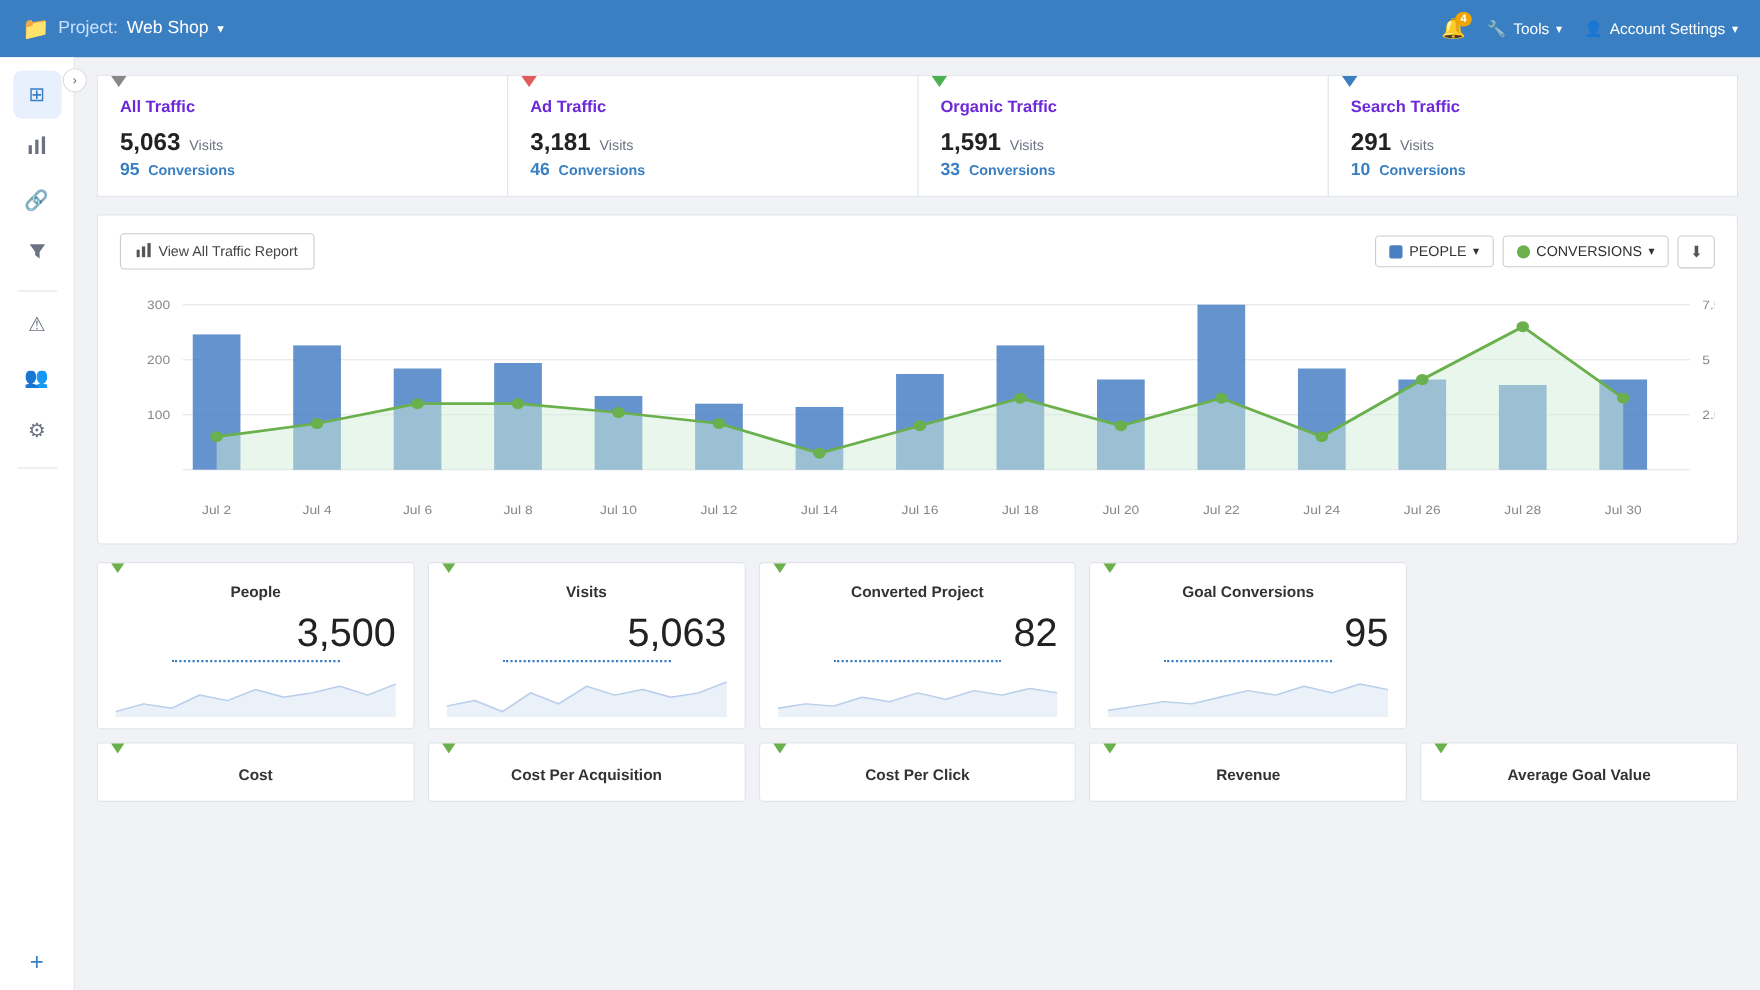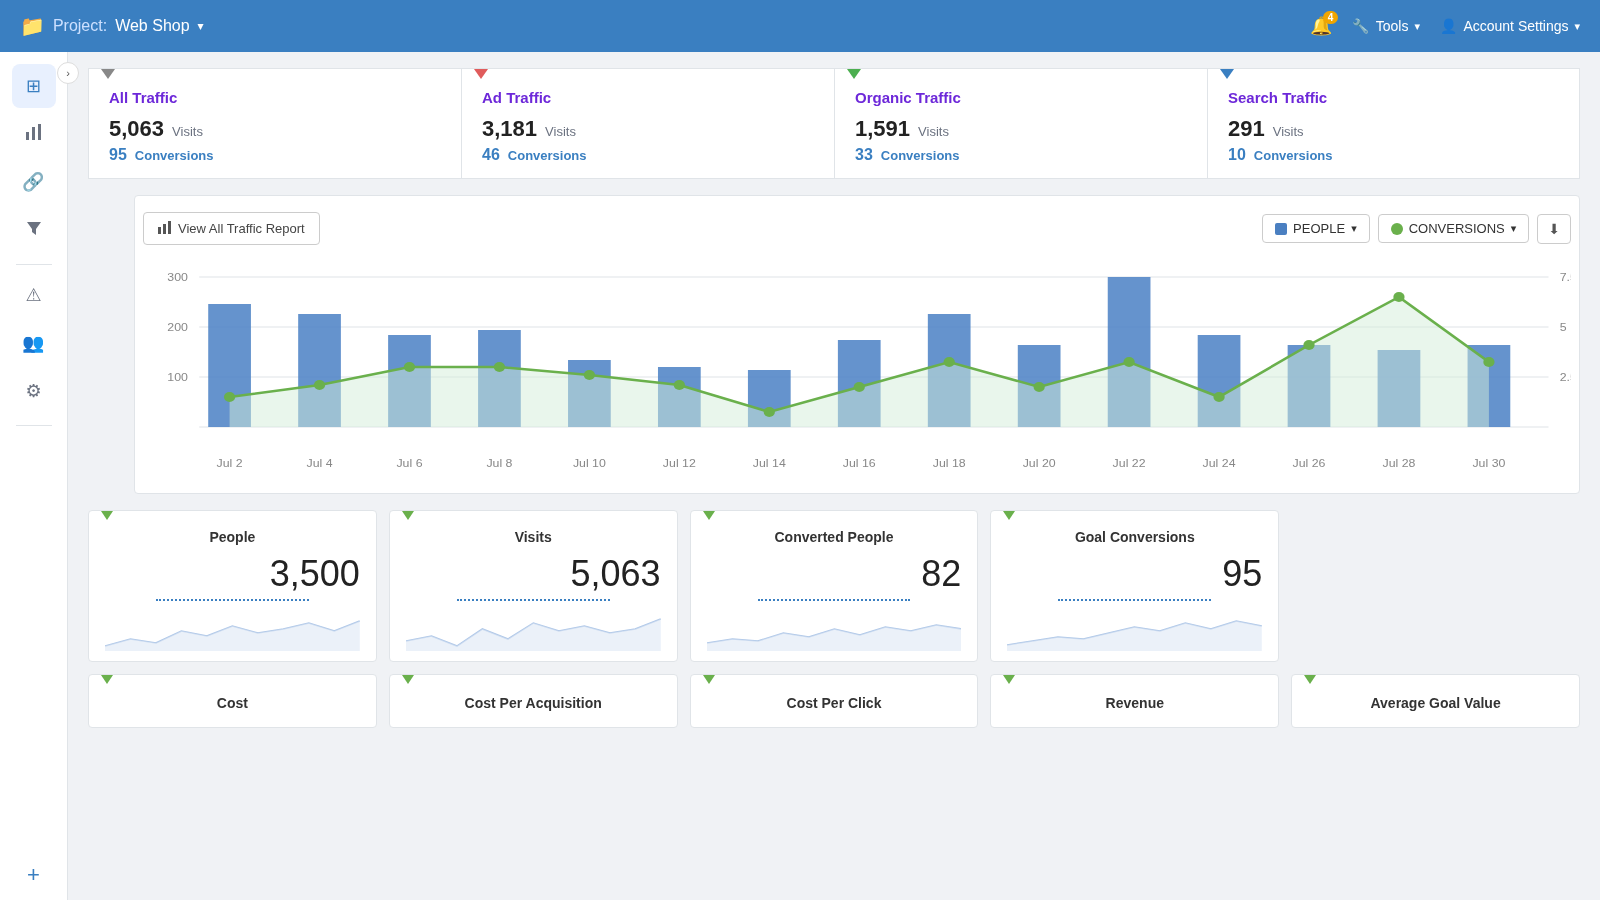--- a/index.html
+++ b/index.html
@@ -71,21 +71,21 @@
     .traffic-card:nth-child(4) .card-flag { border-top-color: #3a7fc1; }
     .traffic-card .card-title { font-size: 15px; color: #6d28d9; font-weight: 600; margin-bottom: 10px; padding-top: 4px; }
     .traffic-card .stat-row { display: flex; align-items: baseline; gap: 8px; margin-bottom: 4px; }
     .traffic-card .stat-num { font-size: 22px; font-weight: 700; color: #222; }
     .traffic-card .stat-label { font-size: 13px; color: #6b7280; }
     .traffic-card .conv-row { display: flex; align-items: baseline; gap: 8px; }
     .traffic-card .conv-num { font-size: 16px; font-weight: 700; color: #3a7fc1; }
     .traffic-card .conv-label { font-size: 13px; font-weight: 600; color: #3a7fc1; }
 
     
-    .chart-section { background: white; border: 1px solid #e0e4e8; border-radius: 4px; padding: 16px 8px 12px; margin-bottom: 16px; margin-left: 46px; }
+    .chart-section { background: white; border: 1px solid #e0e4e8; border-radius: 4px; padding: 16px 20px 12px; margin-bottom: 16px; }
     .chart-header { display: flex; align-items: center; justify-content: space-between; margin-bottom: 12px; }
     .view-report-btn { display: flex; align-items: center; gap: 6px; background: white; border: 1px solid #ccc; border-radius: 4px; padding: 7px 14px; font-size: 13px; color: #444; cursor: pointer; }
     .chart-controls { display: flex; align-items: center; gap: 8px; }
     .ctrl-btn { display: flex; align-items: center; gap: 6px; background: white; border: 1px solid #ccc; border-radius: 4px; padding: 6px 12px; font-size: 13px; color: #333; cursor: pointer; }
     .ctrl-dot { width: 12px; height: 12px; border-radius: 2px; background: #4a7fc1; display: inline-block; }
     .ctrl-dot.green { background: #6ab04c; border-radius: 50%; }
     .download-btn { background: white; border: 1px solid #ccc; border-radius: 4px; padding: 6px 10px; cursor: pointer; font-size: 14px; color: #555; }
 
     
     .chart-wrap { width: 100%; }
@@ -377,21 +377,21 @@
         <div class="mc-underline"></div>
         <div class="mc-sparkline">
           <svg width="100%" height="40" viewBox="0 0 200 40" preserveAspectRatio="none">
             <polyline points="0,30 20,25 40,35 60,18 80,28 100,12 120,20 140,15 160,22 180,18 200,8" fill="none" stroke="#b0c8e8" stroke-width="1.5"></polyline>
             <polygon points="0,30 20,25 40,35 60,18 80,28 100,12 120,20 140,15 160,22 180,18 200,8 200,40 0,40" fill="#dde8f5" opacity="0.6"></polygon>
           </svg>
         </div>
       </div>
       <div class="metric-card">
         <div class="mc-flag"></div>
-        <div class="mc-title">Converted People</div>
+        <div class="mc-title">Converted Project</div>
         <div class="mc-value">82</div>
         <div class="mc-underline"></div>
         <div class="mc-sparkline">
           <svg width="100%" height="40" viewBox="0 0 200 40" preserveAspectRatio="none">
             <polyline points="0,32 20,28 40,30 60,22 80,26 100,18 120,24 140,16 160,20 180,14 200,18" fill="none" stroke="#b0c8e8" stroke-width="1.5"></polyline>
             <polygon points="0,32 20,28 40,30 60,22 80,26 100,18 120,24 140,16 160,20 180,14 200,18 200,40 0,40" fill="#dde8f5" opacity="0.6"></polygon>
           </svg>
         </div>
       </div>
       <div class="metric-card">

